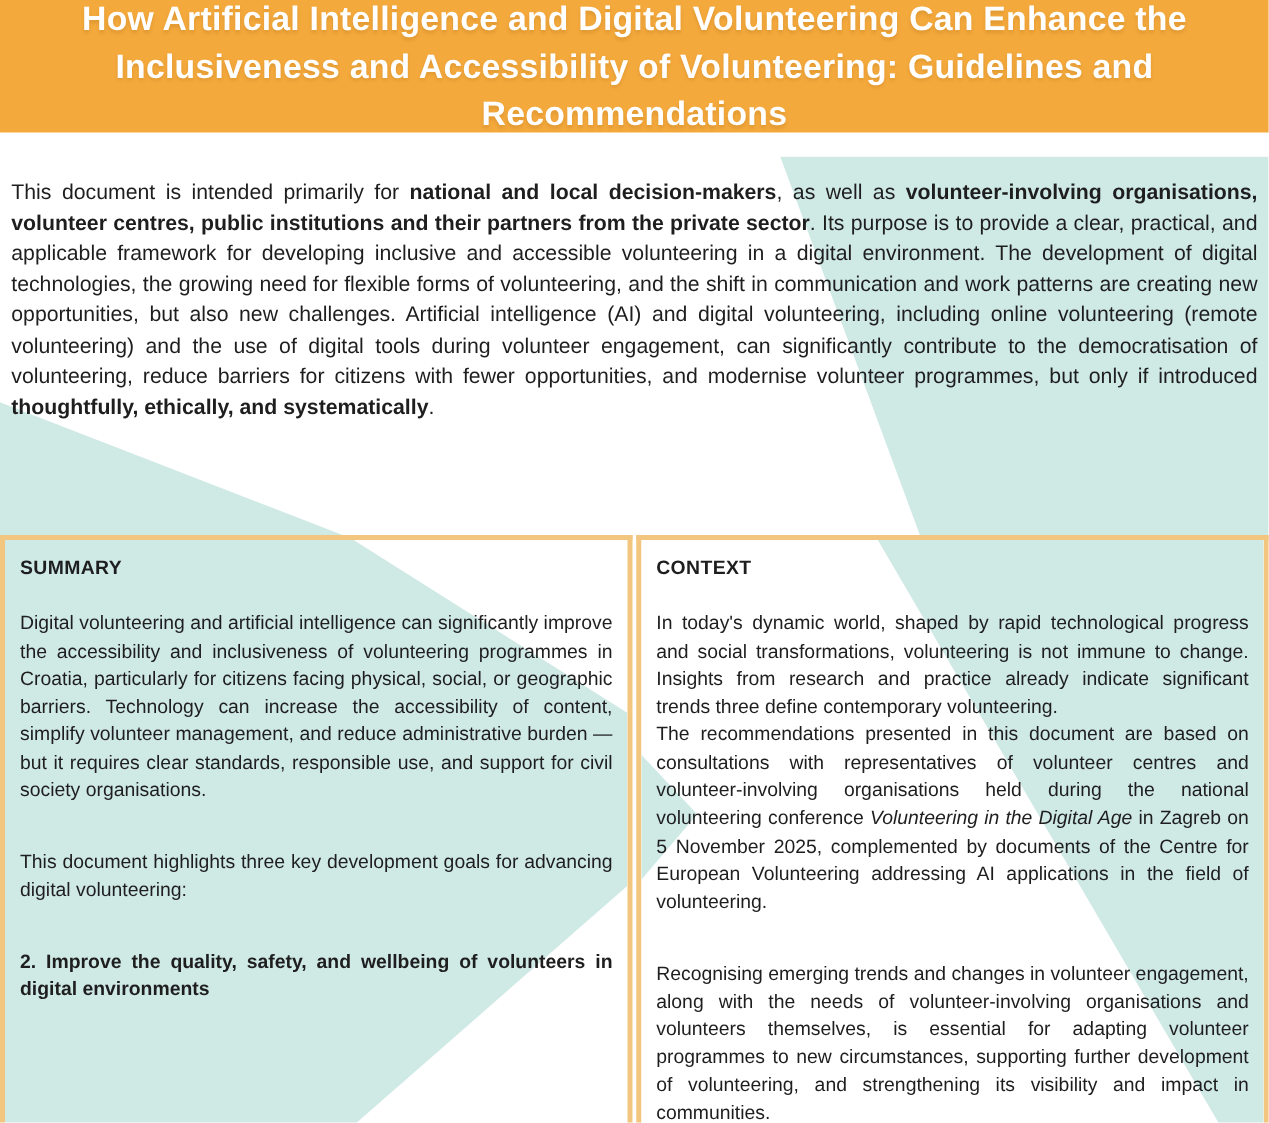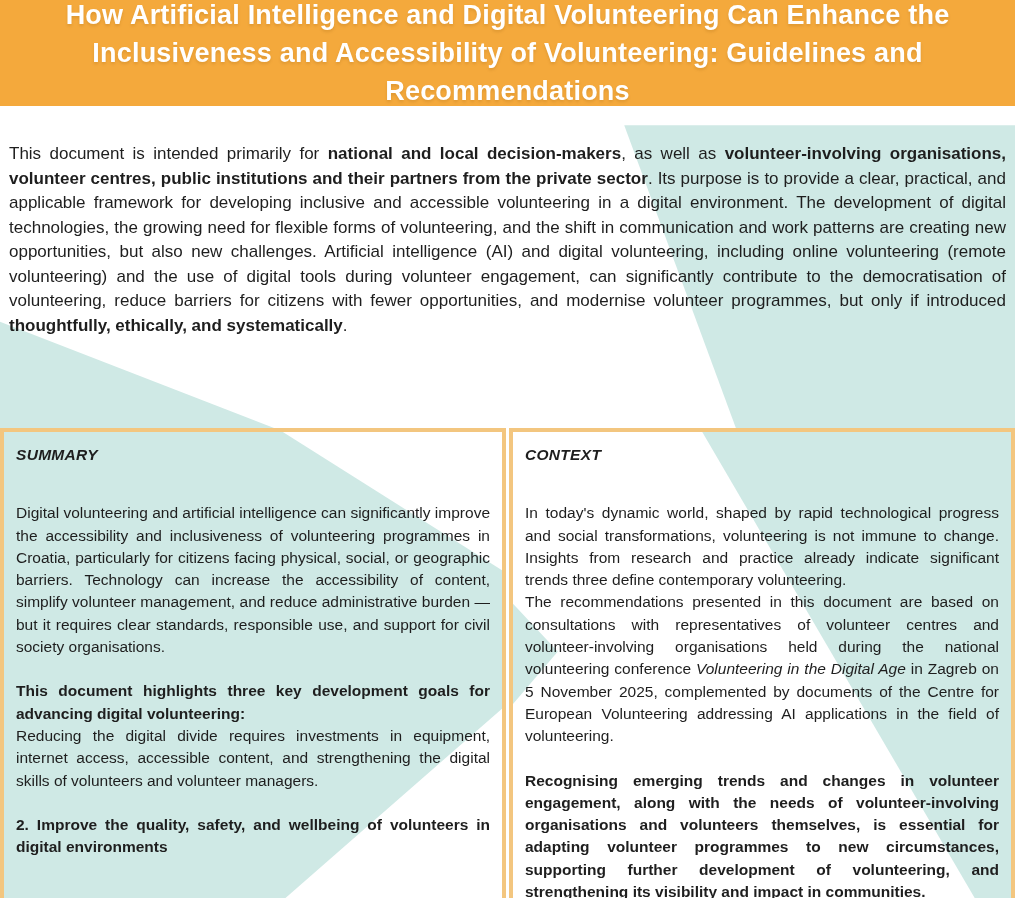--- a/index.html
+++ b/index.html
@@ -44,25 +44,25 @@
   .panel{
     flex:1;position:relative;box-sizing:border-box;
     border:4px solid #F3C67F;border-bottom:none;
     overflow:hidden;background:#ffffff;
   }
   .panel .inner{
     position:relative;z-index:1;padding:12px 12px 0 12px;
     font-size:15.5px;line-height:22.3px;text-align:justify;
   }
   .panel-heading{
-    font-weight:bold;font-style:italic;font-size:15.5px;
-    margin:0 0 36px 0;letter-spacing:.3px;
+    font-weight:bold;font-size:15.5px;
+    margin:0 0 22px 0;letter-spacing:.3px;
   }
   .panel p{margin:0;}
-  .panel p.gap{margin-top:22px;font-weight:bold;}
+  .panel p.gap{margin-top:35px;}
   .bold-heading{font-weight:bold;}
   .b{font-weight:bold;}
   .i{font-style:italic;}
   
   .sum-teal{
     inset:0;
     clip-path:polygon(0 0,56% 0,100% 29%,100% 58%,54% 100%,0 100%);
   }
   .ctx-band{
     inset:0;
@@ -87,21 +87,20 @@
 </div>
 
 <div class="cols">
 
   <div class="panel">
     <div class="shape sum-teal"></div>
     <div class="inner">
       <div class="panel-heading">SUMMARY</div>
       <p>Digital volunteering and artificial intelligence can significantly improve the accessibility and inclusiveness of volunteering programmes in Croatia, particularly for citizens facing physical, social, or geographic barriers. Technology can increase the accessibility of content, simplify volunteer management, and reduce administrative burden — but it requires clear standards, responsible use, and support for civil society organisations.</p>
       <p class="gap">This document highlights three key development goals for advancing digital volunteering:</p>
-      <p>Reducing the digital divide requires investments in equipment, internet access, accessible content, and strengthening the digital skills of volunteers and volunteer managers.</p>
       <p class="gap bold-heading">2. Improve the quality, safety, and wellbeing of volunteers in digital environments</p>
     </div>
   </div>
 
   <div class="panel">
     <div class="shape ctx-band"></div>
     <div class="shape ctx-wedge"></div>
     <div class="inner">
       <div class="panel-heading">CONTEXT</div>
       <p>In today's dynamic world, shaped by rapid technological progress and social transformations, volunteering is not immune to change. Insights from research and practice already indicate significant trends three define contemporary volunteering.</p>

